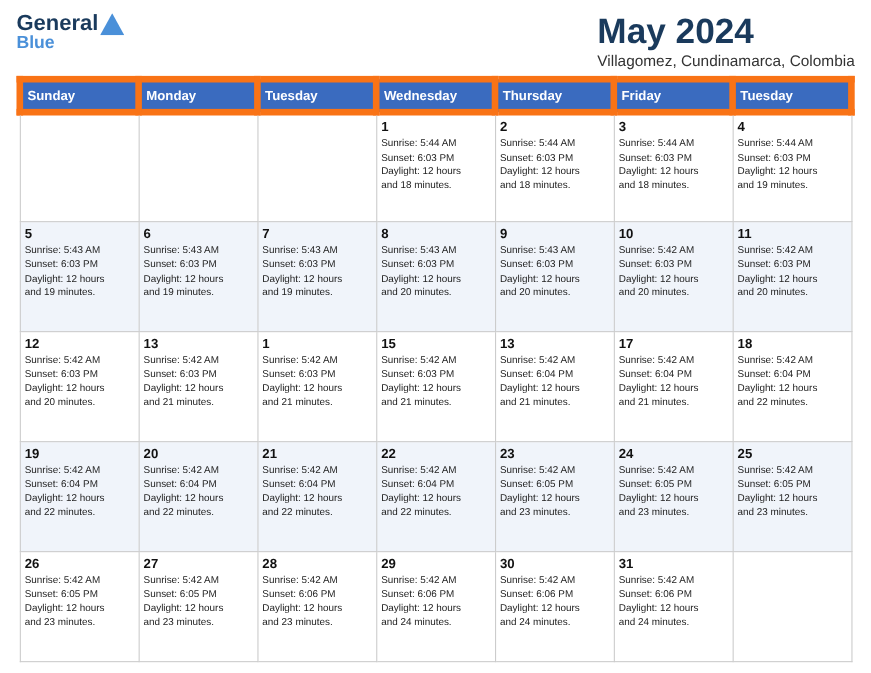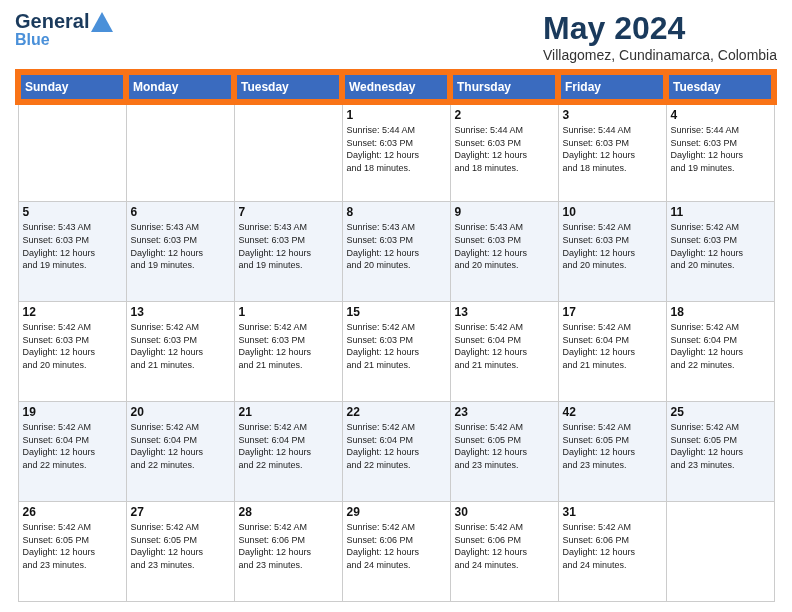--- a/index.html
+++ b/index.html
@@ -280,21 +280,21 @@
 and 22 minutes.</div>
           </td>
           <td>
             <div class="day-number">23</div>
             <div class="day-info" style="white-space: pre-line;">Sunrise: 5:42 AM
 Sunset: 6:05 PM
 Daylight: 12 hours
 and 23 minutes.</div>
           </td>
           <td>
-            <div class="day-number">42</div>
+            <div class="day-number">24</div>
             <div class="day-info" style="white-space: pre-line;">Sunrise: 5:42 AM
 Sunset: 6:05 PM
 Daylight: 12 hours
 and 23 minutes.</div>
           </td>
           <td>
             <div class="day-number">25</div>
             <div class="day-info" style="white-space: pre-line;">Sunrise: 5:42 AM
 Sunset: 6:05 PM
 Daylight: 12 hours

